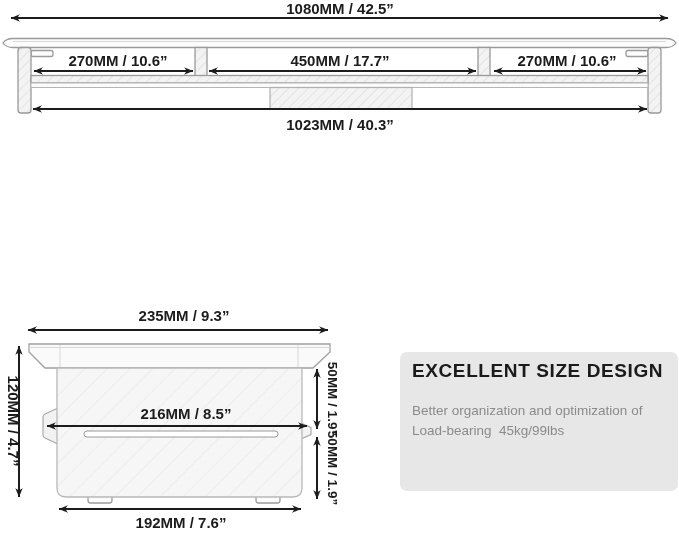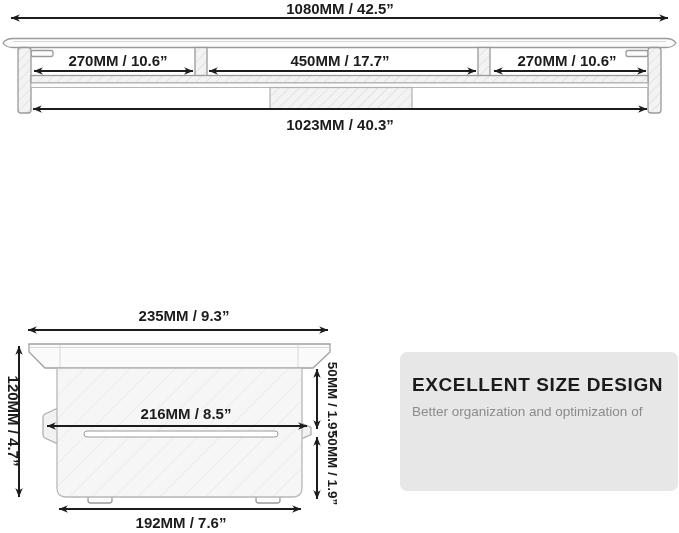--- a/index.html
+++ b/index.html
@@ -9,27 +9,27 @@
   }
   svg.diagram{position:absolute;left:0;top:0;}
   .dim{stroke:#1c1c1c;stroke-width:2;fill:none;}
   .lbl{font-family:"Liberation Sans",sans-serif;font-size:15px;font-weight:600;fill:#1c1c1c;}
   .lbl-sm{font-size:13.5px;}
   .outline{stroke:#9a9a9a;stroke-width:1.3;}
   .faint{stroke:#d8d8d8;stroke-width:1;}
   .info-panel{
     position:absolute;left:400px;top:352px;width:278px;height:139px;
     background:#e7e7e7;border-radius:7px;box-sizing:border-box;
-    padding:22px 12px 0 12px;
+    padding:8px 12px 0 12px;
   }
   .panel-title{
     font-size:19px;font-weight:700;color:#1b1b1b;letter-spacing:.6px;
     white-space:nowrap;
   }
-  .panel-body{margin-top:6px;}
+  .panel-body{margin-top:19px;}
   .panel-line{
     font-size:13.5px;line-height:20px;color:#8b8b8b;white-space:pre-wrap;
   }
 </style>
 </head>
 <body>
 
 <div class="canvas">
 
   <svg class="diagram" width="679" height="533" viewBox="0 0 679 533">
@@ -110,16 +110,17 @@
 
       <line class="dim" x1="59" y1="509" x2="301" y2="509" marker-start="url(#ah)" marker-end="url(#ah)"></line>
       <text class="lbl" x="181" y="528" text-anchor="middle">192MM / 7.6”</text>
     </g>
   </svg>
 
   <div class="info-panel">
     <div class="panel-title">EXCELLENT SIZE DESIGN</div>
     <div class="panel-body">
       <div class="panel-line">Better organization and optimization of</div>
+      <div class="panel-line">Load-bearing  45kg/99lbs</div>
     </div>
   </div>
 
 </div>
 
 </body></html>

